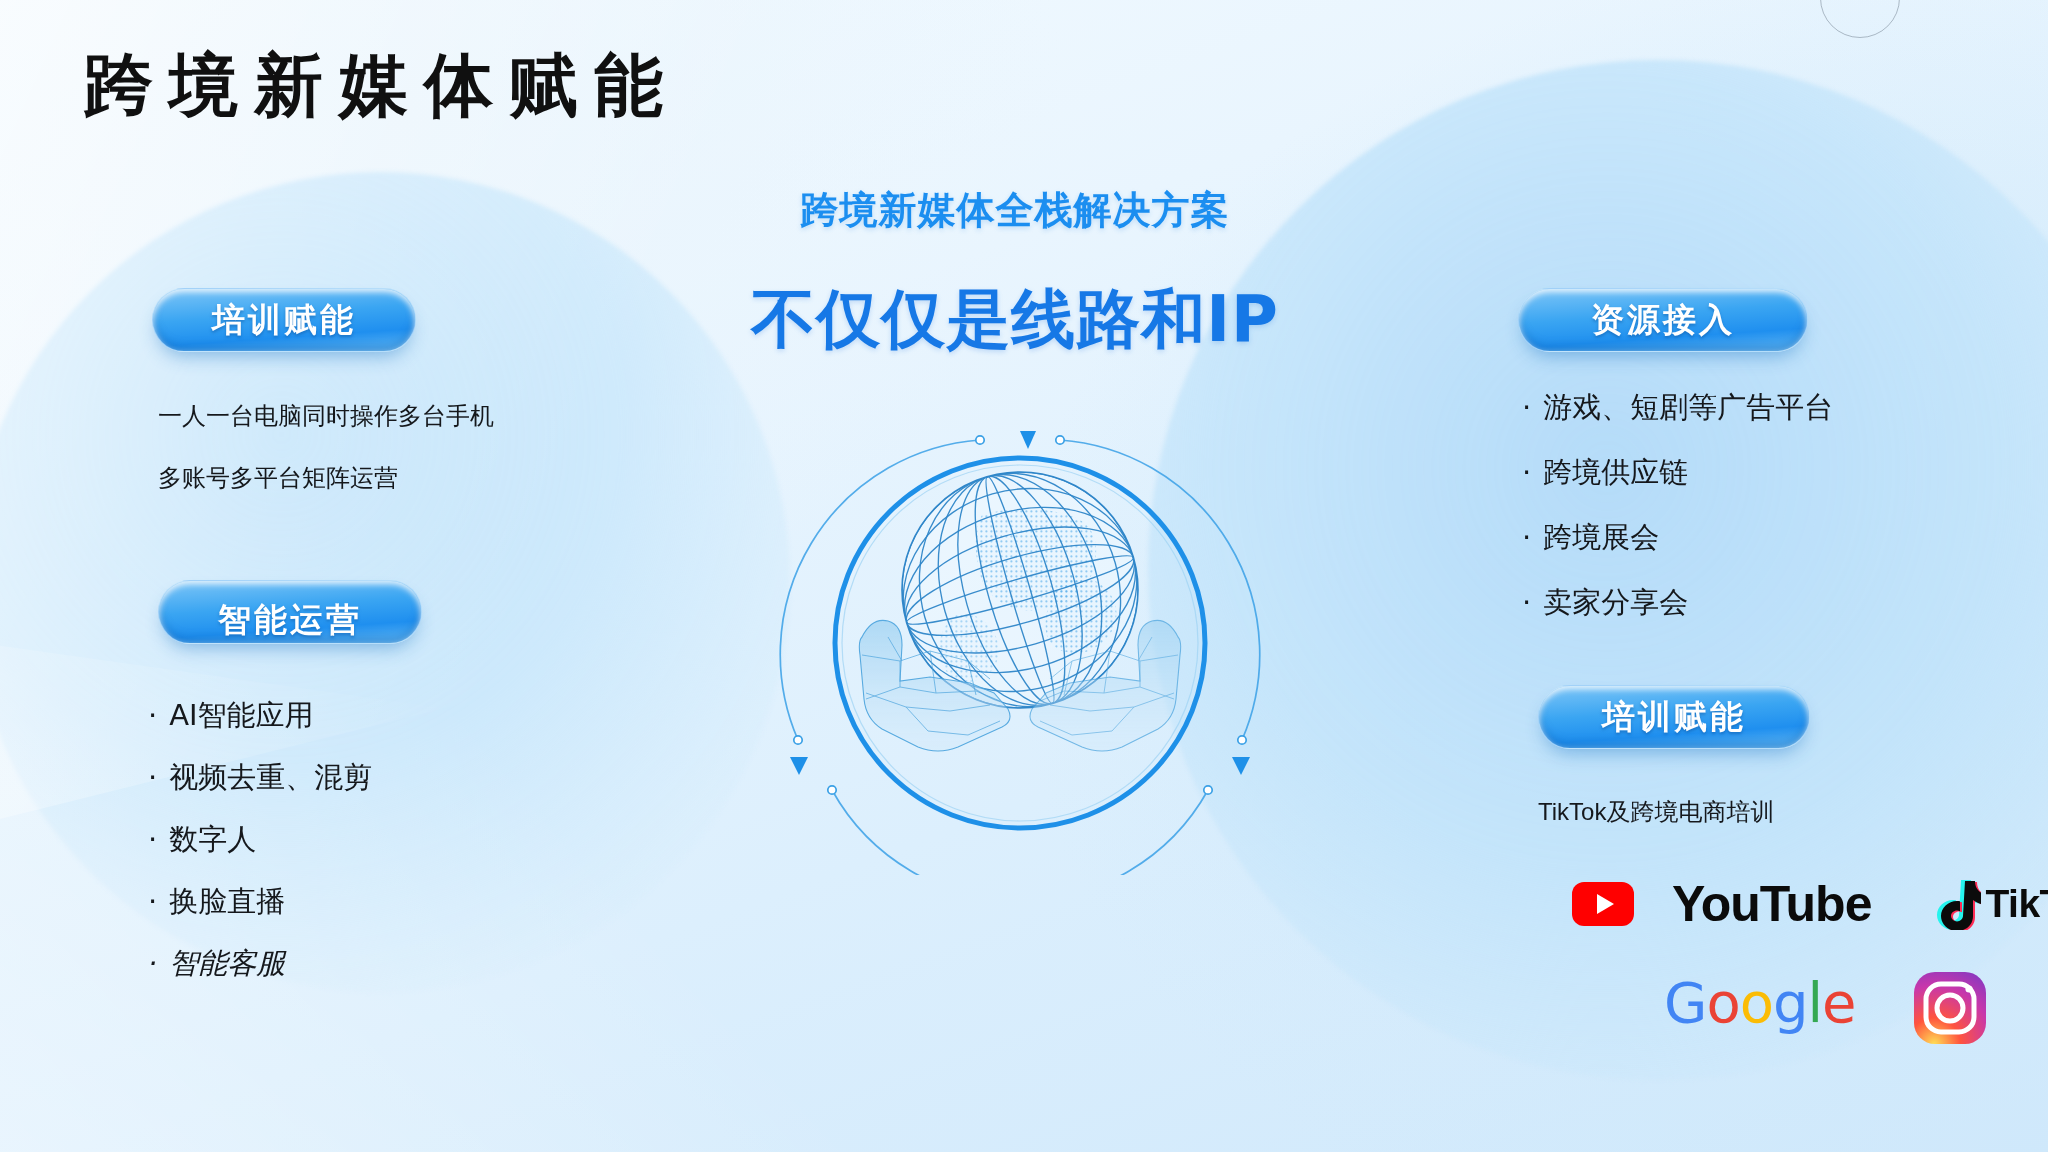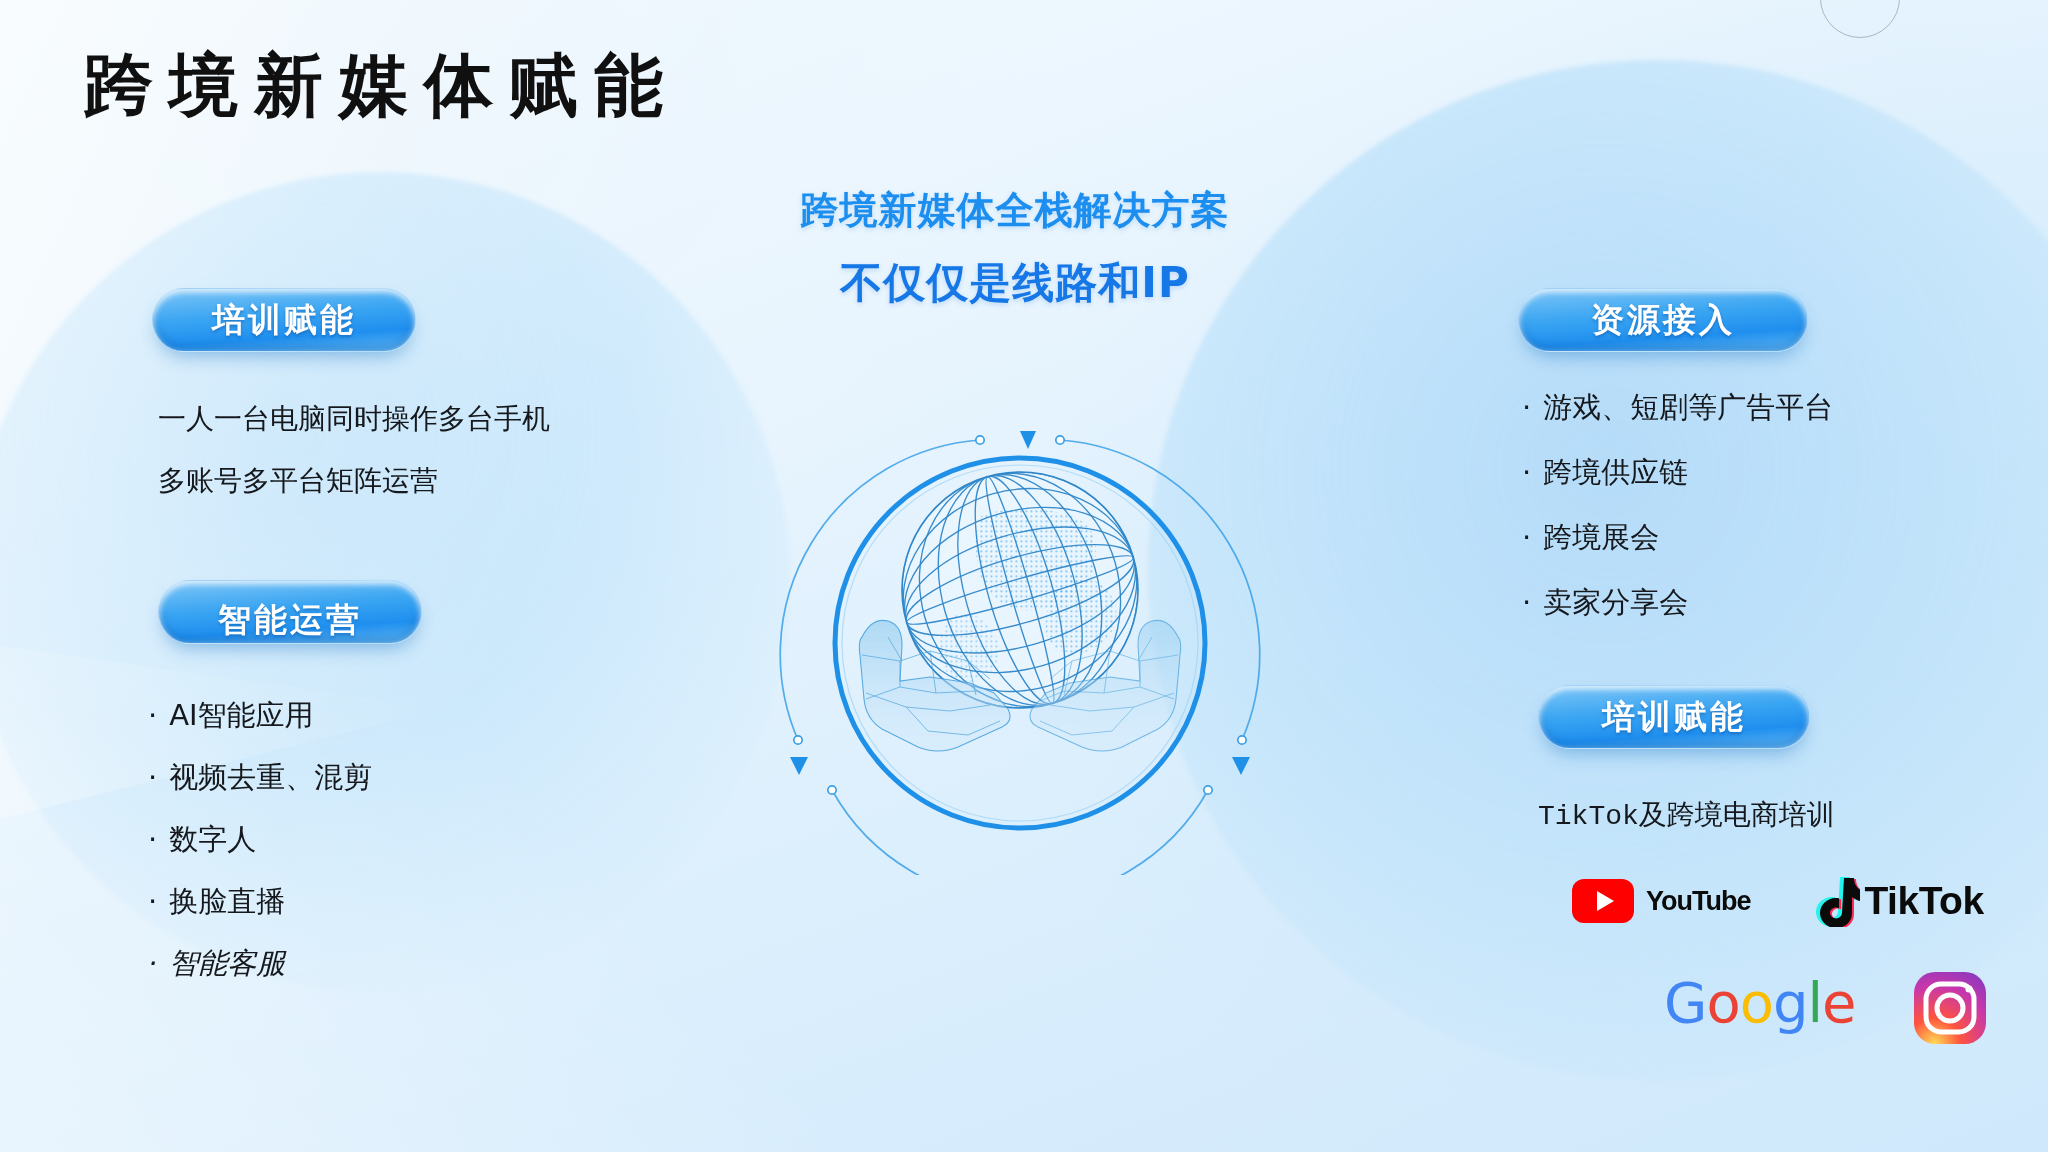--- a/index.html
+++ b/index.html
@@ -52,22 +52,22 @@
   .center-head{
     position:absolute;left:620px;top:185px;width:790px;text-align:center;
     pointer-events:none;
   }
   .center-head .h1{
     font-size:38px;font-weight:bold;color:#1b8ef0;letter-spacing:1px;
     font-family:Liberation Sans, sans-serif;
     text-shadow:0 2px 5px rgba(40,130,220,.22);
   }
   .center-head .h2{
-    margin-top:19px;
-    font-size:42px;font-weight:bold;color:#1678e6;letter-spacing:1px;
+    margin-top:40px;
+    font-size:64px;font-weight:bold;color:#1678e6;letter-spacing:1px;
     font-family:"DejaVu Sans","Liberation Sans",sans-serif;
     text-shadow:0 2px 5px rgba(40,120,220,.22);
   }
 
   
   .pill{
     position:absolute;display:flex;align-items:center;justify-content:center;
     height:62px;border-radius:34px;
     background:linear-gradient(176deg,#7ec6f7 0%,#3aa5f2 42%,#1f8fef 72%,#66baf4 100%);
     box-shadow:
@@ -77,22 +77,22 @@
     border:1px solid rgba(255,255,255,.55);
   }
   .pill span{
     font-size:33px;font-weight:bold;color:#ffffff;letter-spacing:3px;
     font-family:"DejaVu Sans","Liberation Sans",sans-serif;
     text-shadow:0 2px 3px rgba(16,90,165,.55);
   }
 
   
   .body-line{
-    position:absolute;font-size:28px;color:#15181c;white-space:nowrap;
-    font-family:Liberation Mono, monospace;
+    position:absolute;font-size:24px;color:#15181c;white-space:nowrap;
+    font-family:Liberation Sans, sans-serif;
   }
   .bullet-line{
     position:absolute;font-size:29px;color:#15181c;white-space:nowrap;
     font-family:"DejaVu Sans","Liberation Sans",sans-serif;
   }
   .bullet-line .dot{margin-right:12px;color:#15181c;}
 
   
   .globe-wrap{position:absolute;left:770px;top:405px;width:500px;height:470px;}
 
@@ -101,22 +101,22 @@
   .yt{display:flex;align-items:center;gap:12px;}
   .yt-badge{
     width:62px;height:44px;border-radius:12px;background:#FF0000;
     display:flex;align-items:center;justify-content:center;
   }
   .yt-tri{
     width:0;height:0;border-left:17px solid #fff;
     border-top:10px solid transparent;border-bottom:10px solid transparent;
     margin-left:4px;
   }
-  .yt-text{font-size:27px;font-weight:bold;color:#0b0b0b;letter-spacing:-1px;
-    font-family:"Liberation Sans",sans-serif;}
+  .yt-text{font-size:50px;font-weight:bold;color:#0b0b0b;letter-spacing:-1px;
+    font-family:"Liberation Sans",sans-serif;margin-left:26px;}
   .tt{display:flex;align-items:center;gap:4px;}
   .tt-text{font-size:39px;font-weight:bold;color:#0b0b0b;letter-spacing:-.5px;
     font-family:"Liberation Sans",sans-serif;}
   .g-text{font-size:56px;letter-spacing:-1px;font-family:"DejaVu Sans","Liberation Sans",sans-serif;}
   .g1{color:#4285F4;}.g2{color:#EA4335;}.g3{color:#FBBC05;}
   .g4{color:#4285F4;}.g5{color:#34A853;}.g6{color:#EA4335;}
 </style>
 </head>
 <body>
 

